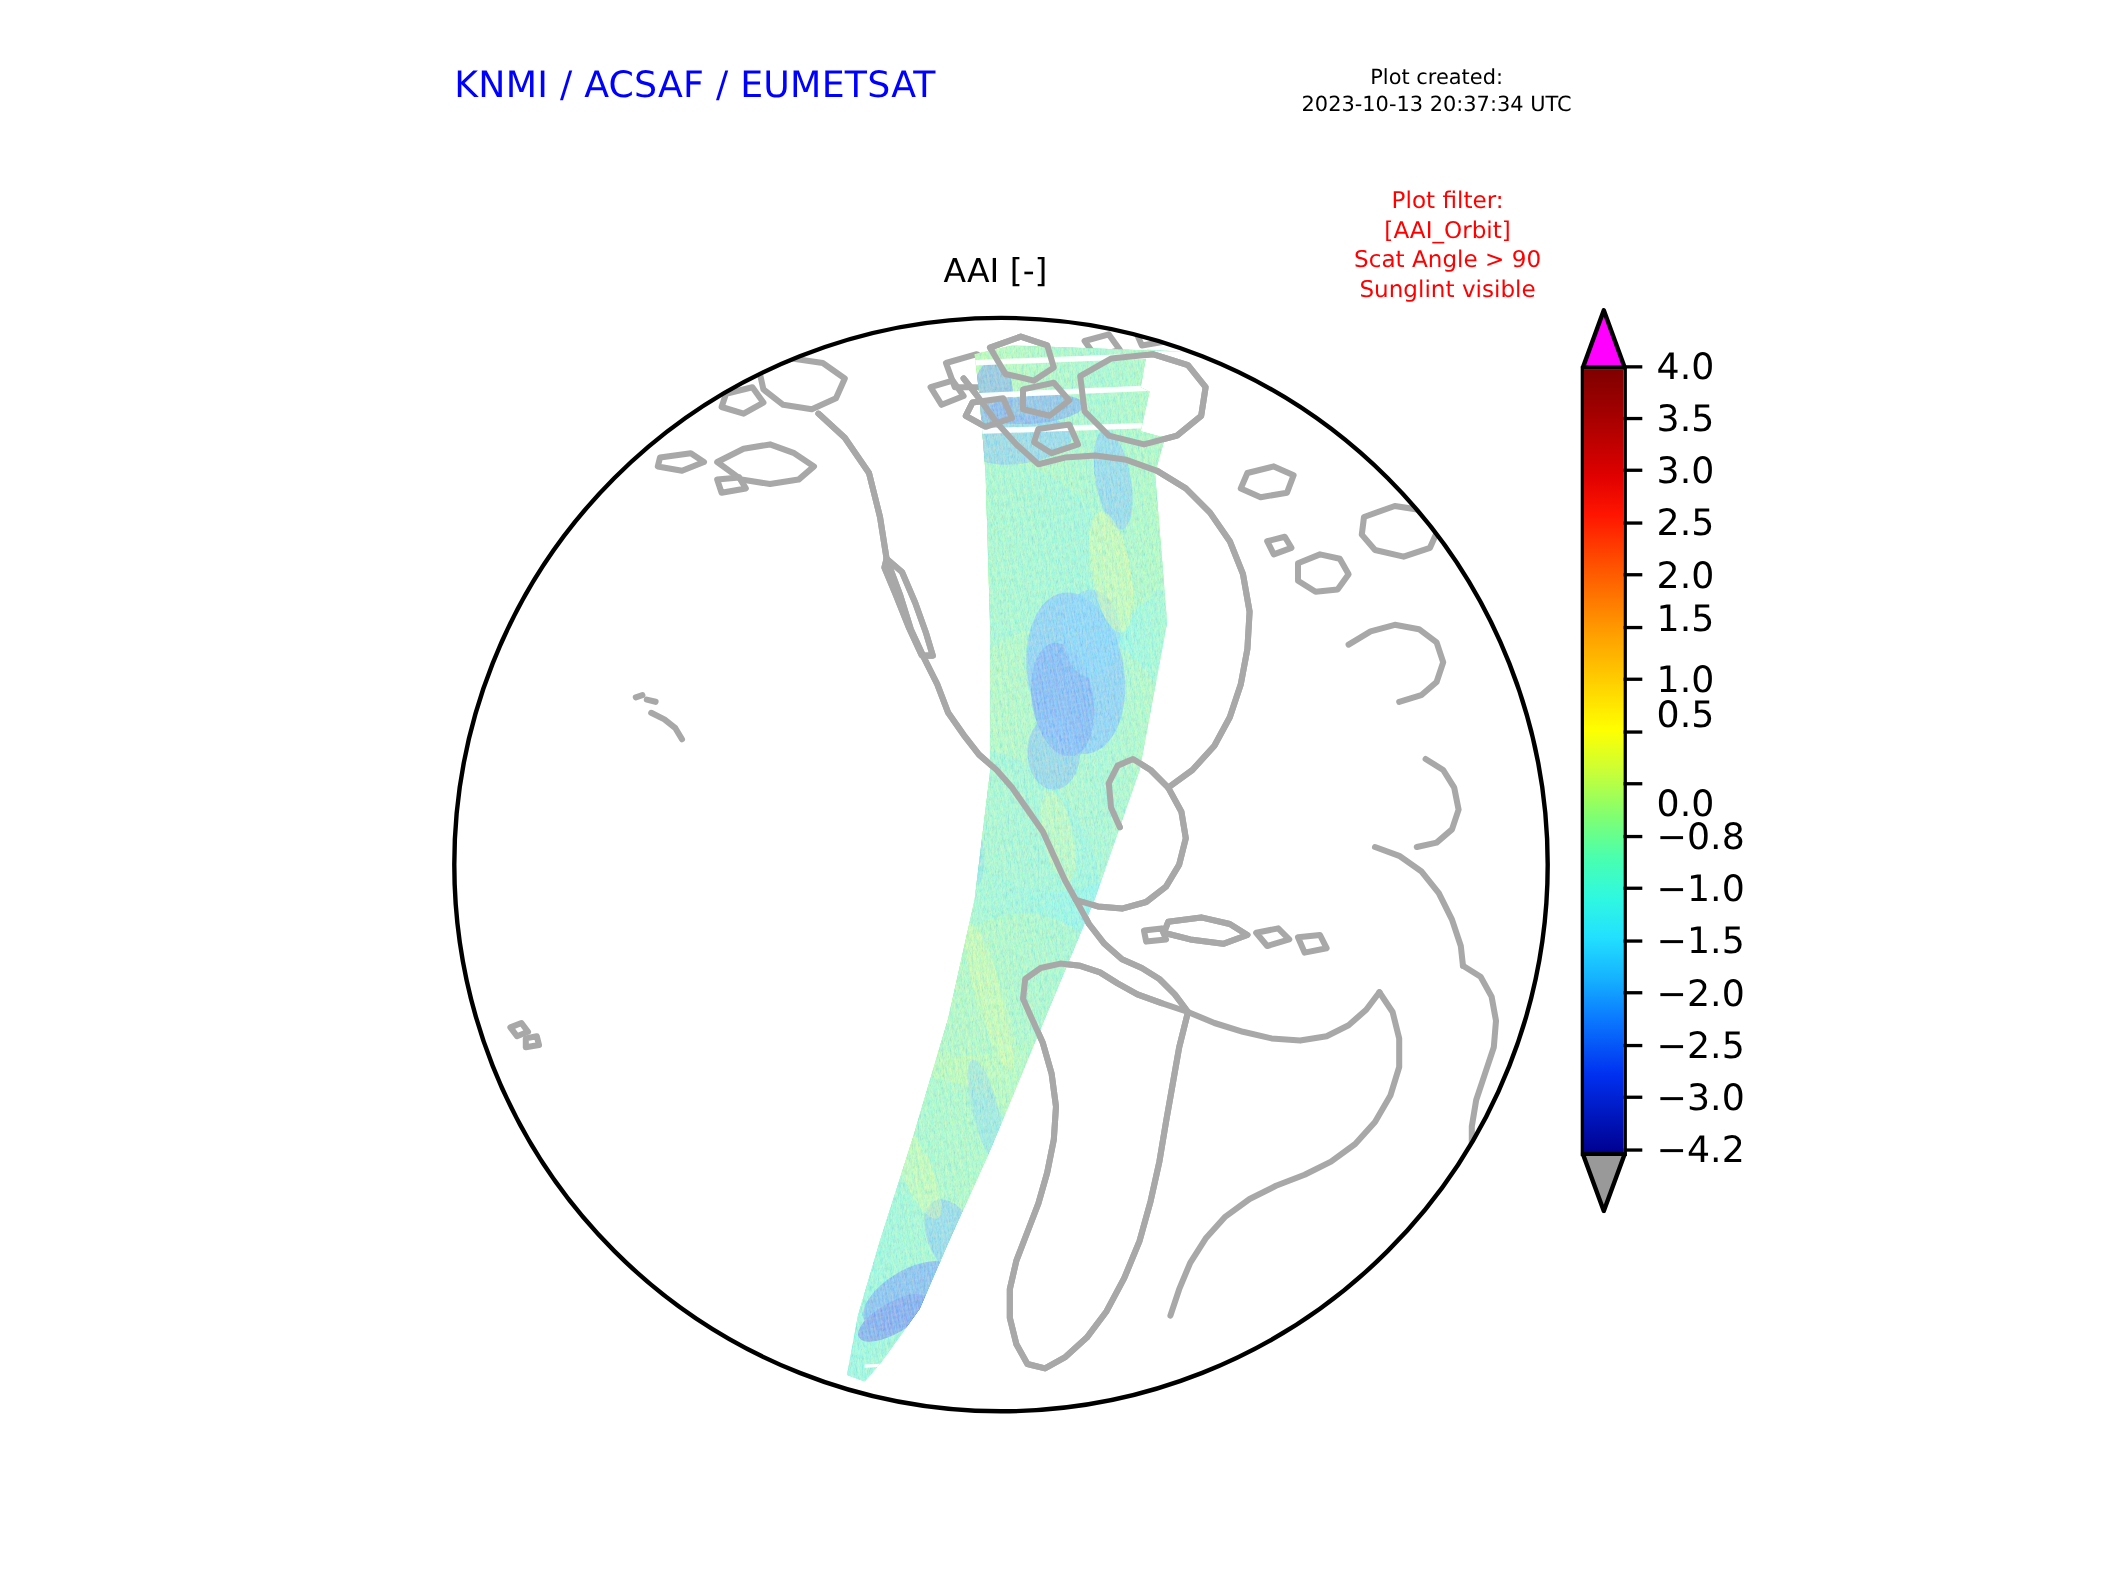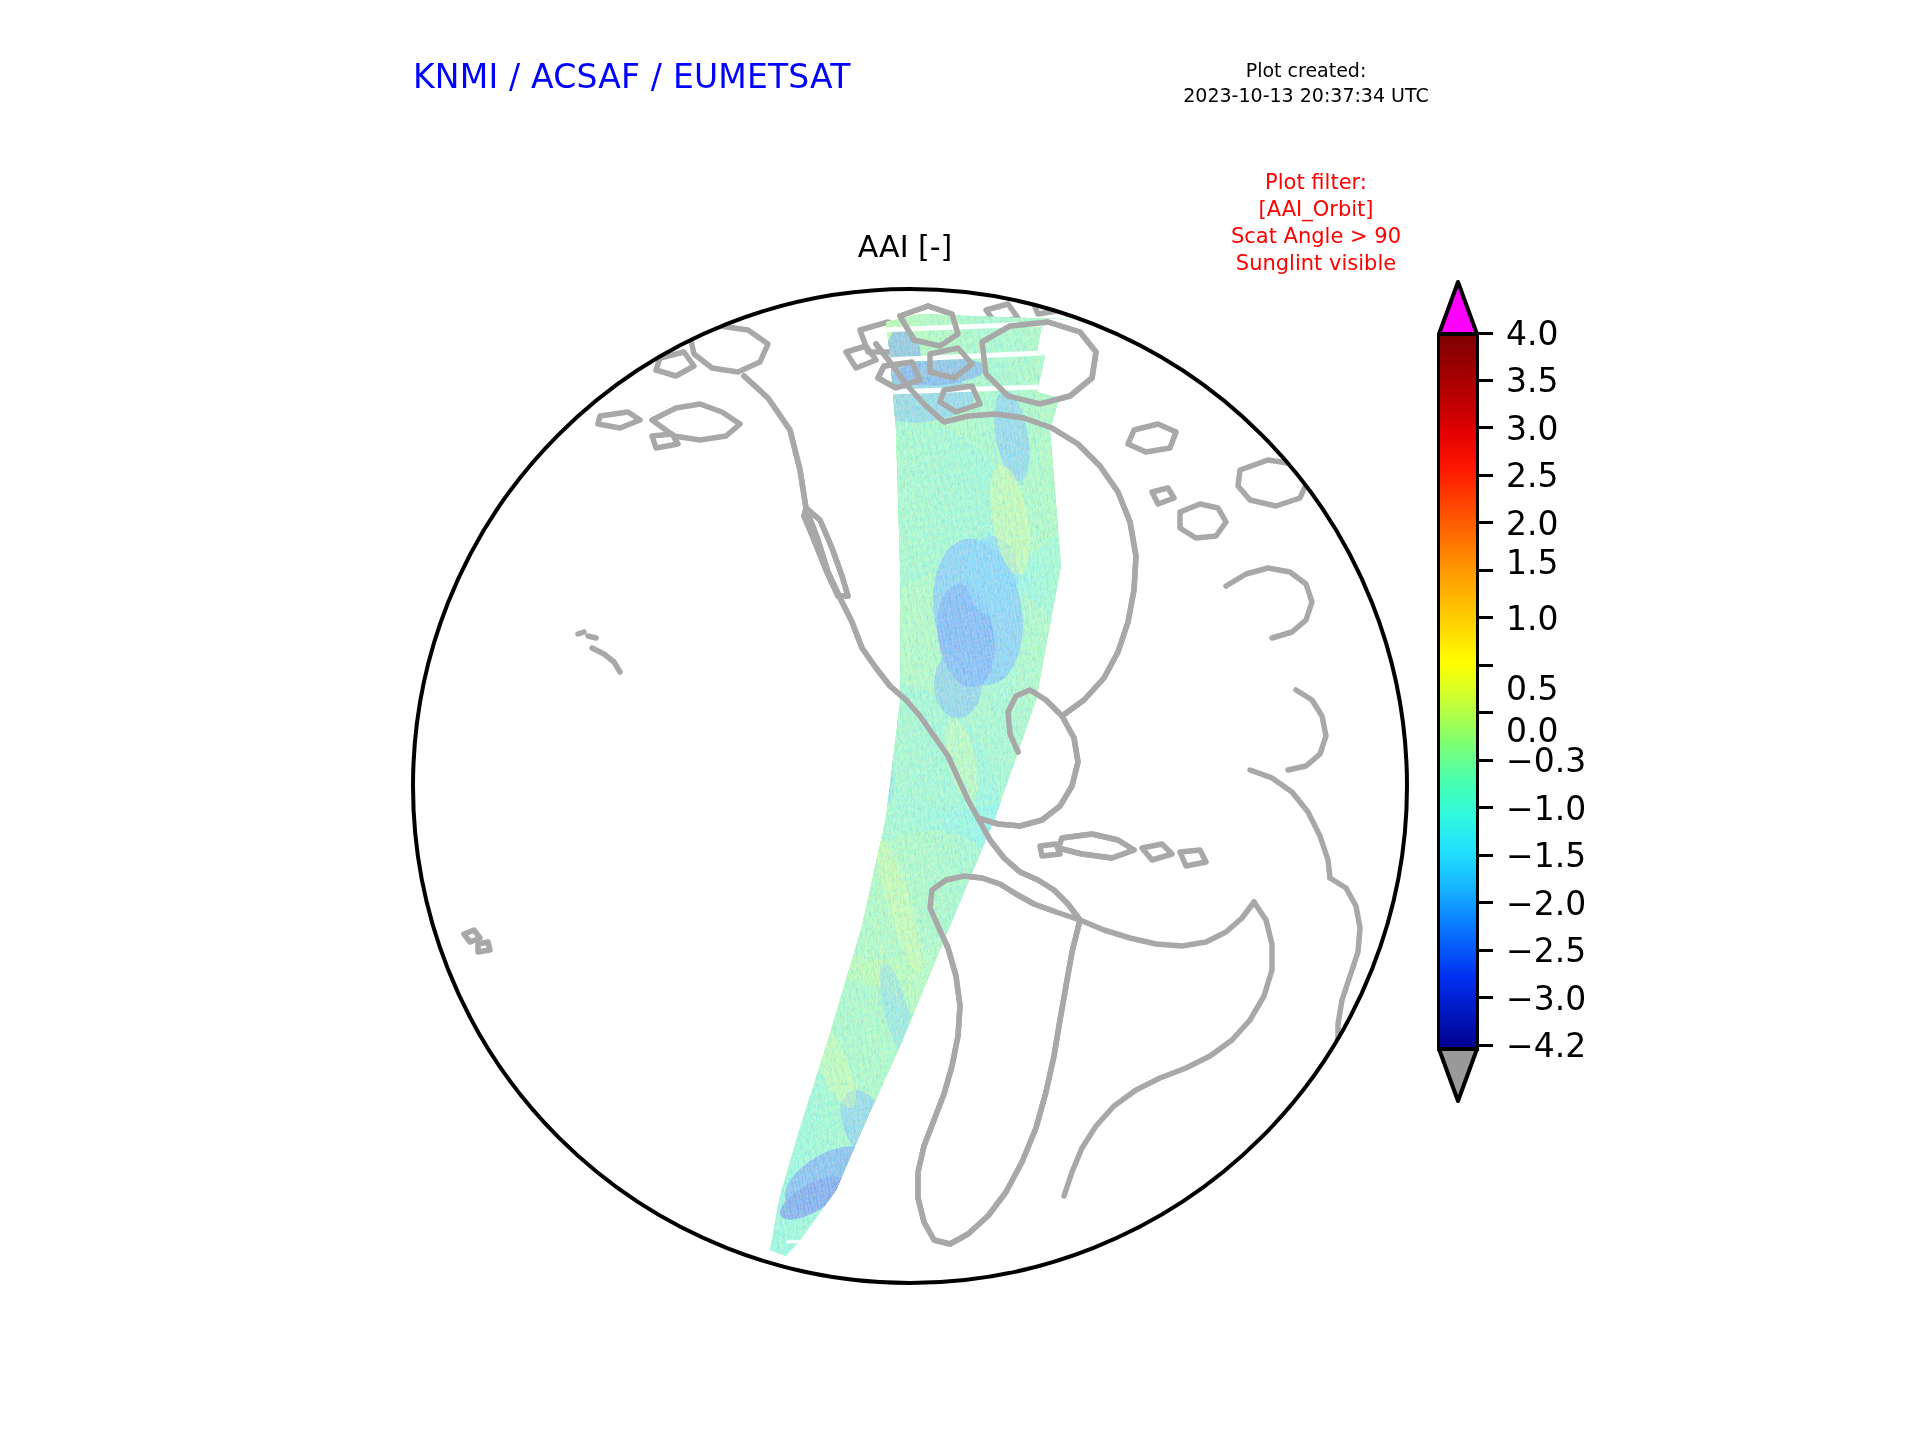--- a/index.html
+++ b/index.html
@@ -415,25 +415,25 @@
       <div class="cb-label" style="top: 147.933px;">3.0</div>
       <div class="cb-tick" style="top: 193.9px;"></div>
       <div class="cb-label" style="top: 195.4px;">2.5</div>
       <div class="cb-tick" style="top: 241.367px;"></div>
       <div class="cb-label" style="top: 242.867px;">2.0</div>
       <div class="cb-tick" style="top: 288.833px;"></div>
       <div class="cb-label" style="top: 282px; text-align: right;">1.5</div>
       <div class="cb-tick" style="top: 336.3px;"></div>
       <div class="cb-label" style="top: 337.8px;">1.0</div>
       <div class="cb-tick" style="top: 383.767px;"></div>
-      <div class="cb-label" style="top: 408px;">0.5</div>
+      <div class="cb-label" style="top: 369px;">0.5</div>
       <div class="cb-tick" style="top: 431.233px;"></div>
       <div class="cb-label" style="top: 450px;">0.0</div>
       <div class="cb-tick" style="top: 478.7px;"></div>
-      <div class="cb-label" style="top: 480.2px;">−0.3</div>
+      <div class="cb-label" style="top: 480.2px;">−0.8</div>
       <div class="cb-tick" style="top: 526.167px;"></div>
       <div class="cb-label" style="top: 527.667px;">−1.0</div>
       <div class="cb-tick" style="top: 573.633px;"></div>
       <div class="cb-label" style="top: 575.133px;">−1.5</div>
       <div class="cb-tick" style="top: 621.1px;"></div>
       <div class="cb-label" style="top: 622.6px;">−2.0</div>
       <div class="cb-tick" style="top: 668.567px;"></div>
       <div class="cb-label" style="top: 670.067px;">−2.5</div>
       <div class="cb-tick" style="top: 716.033px;"></div>
       <div class="cb-label" style="top: 717.533px;">−3.0</div>

